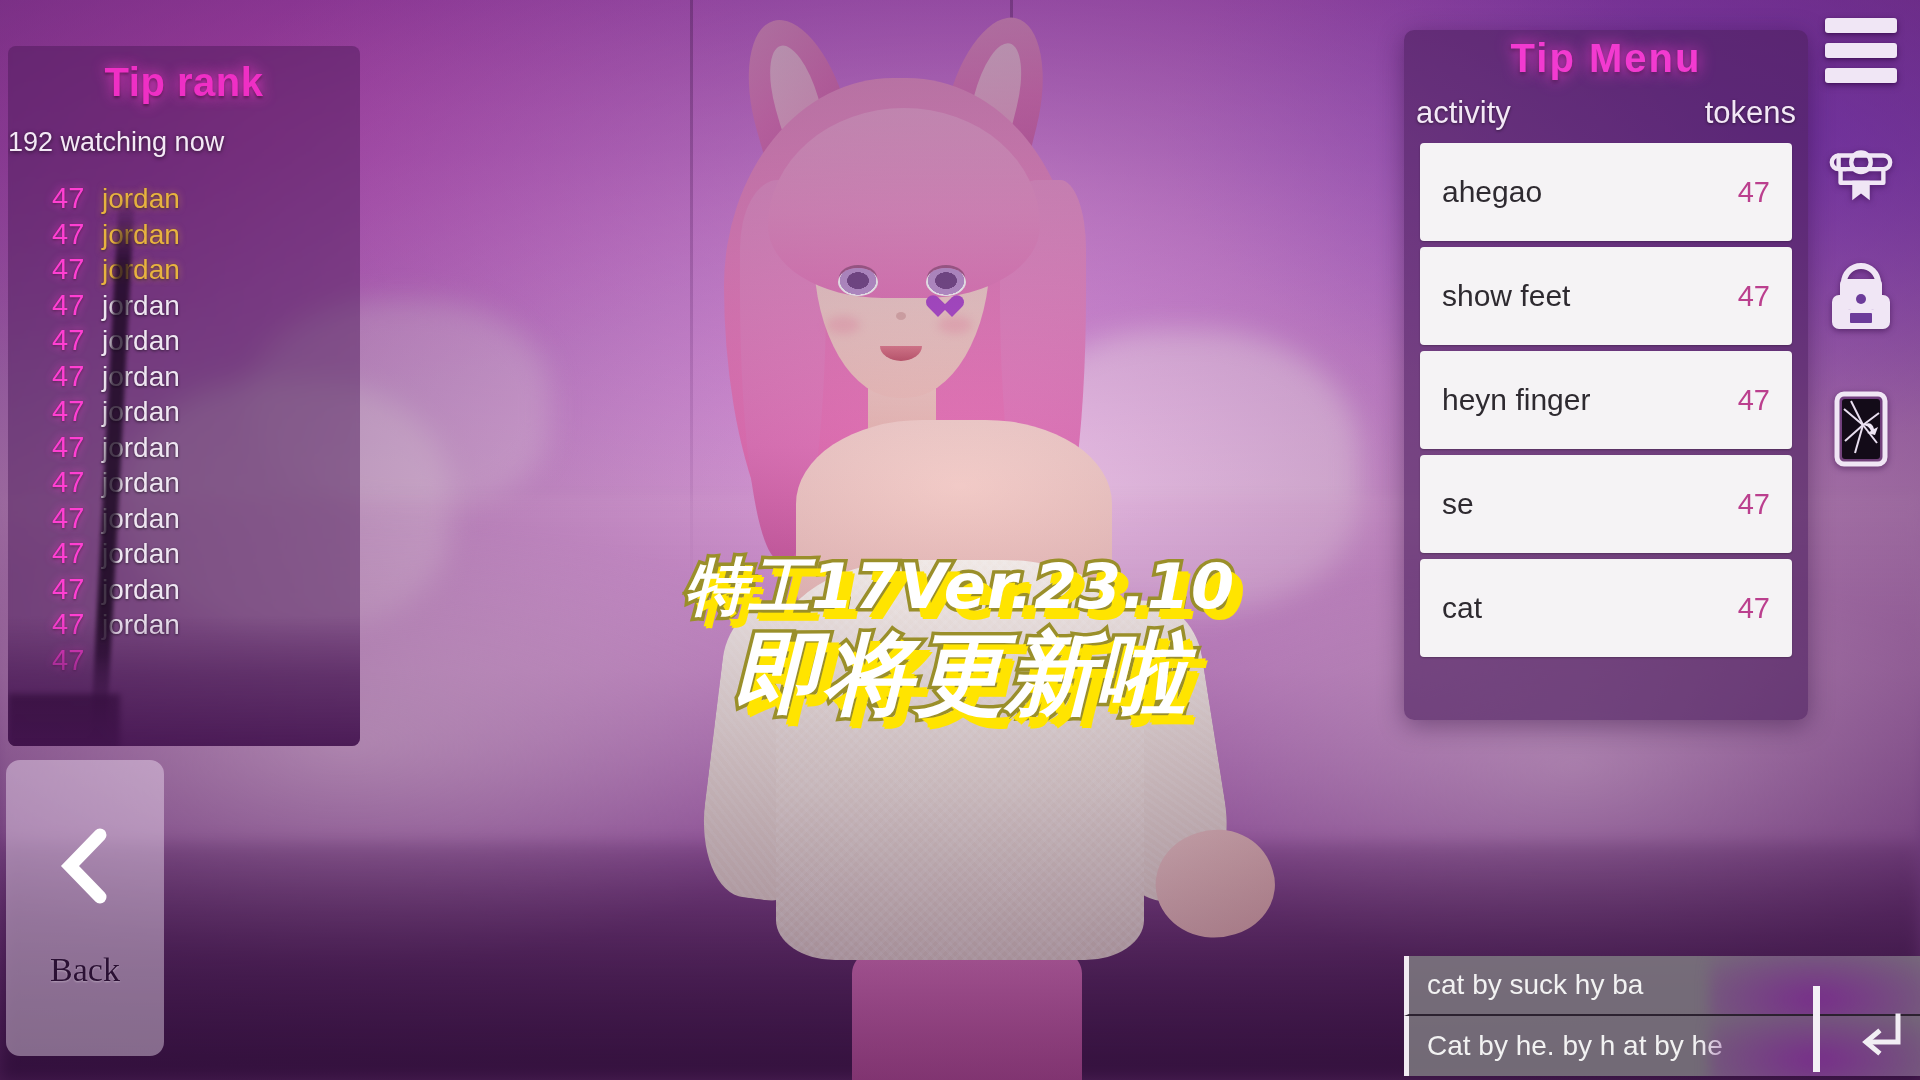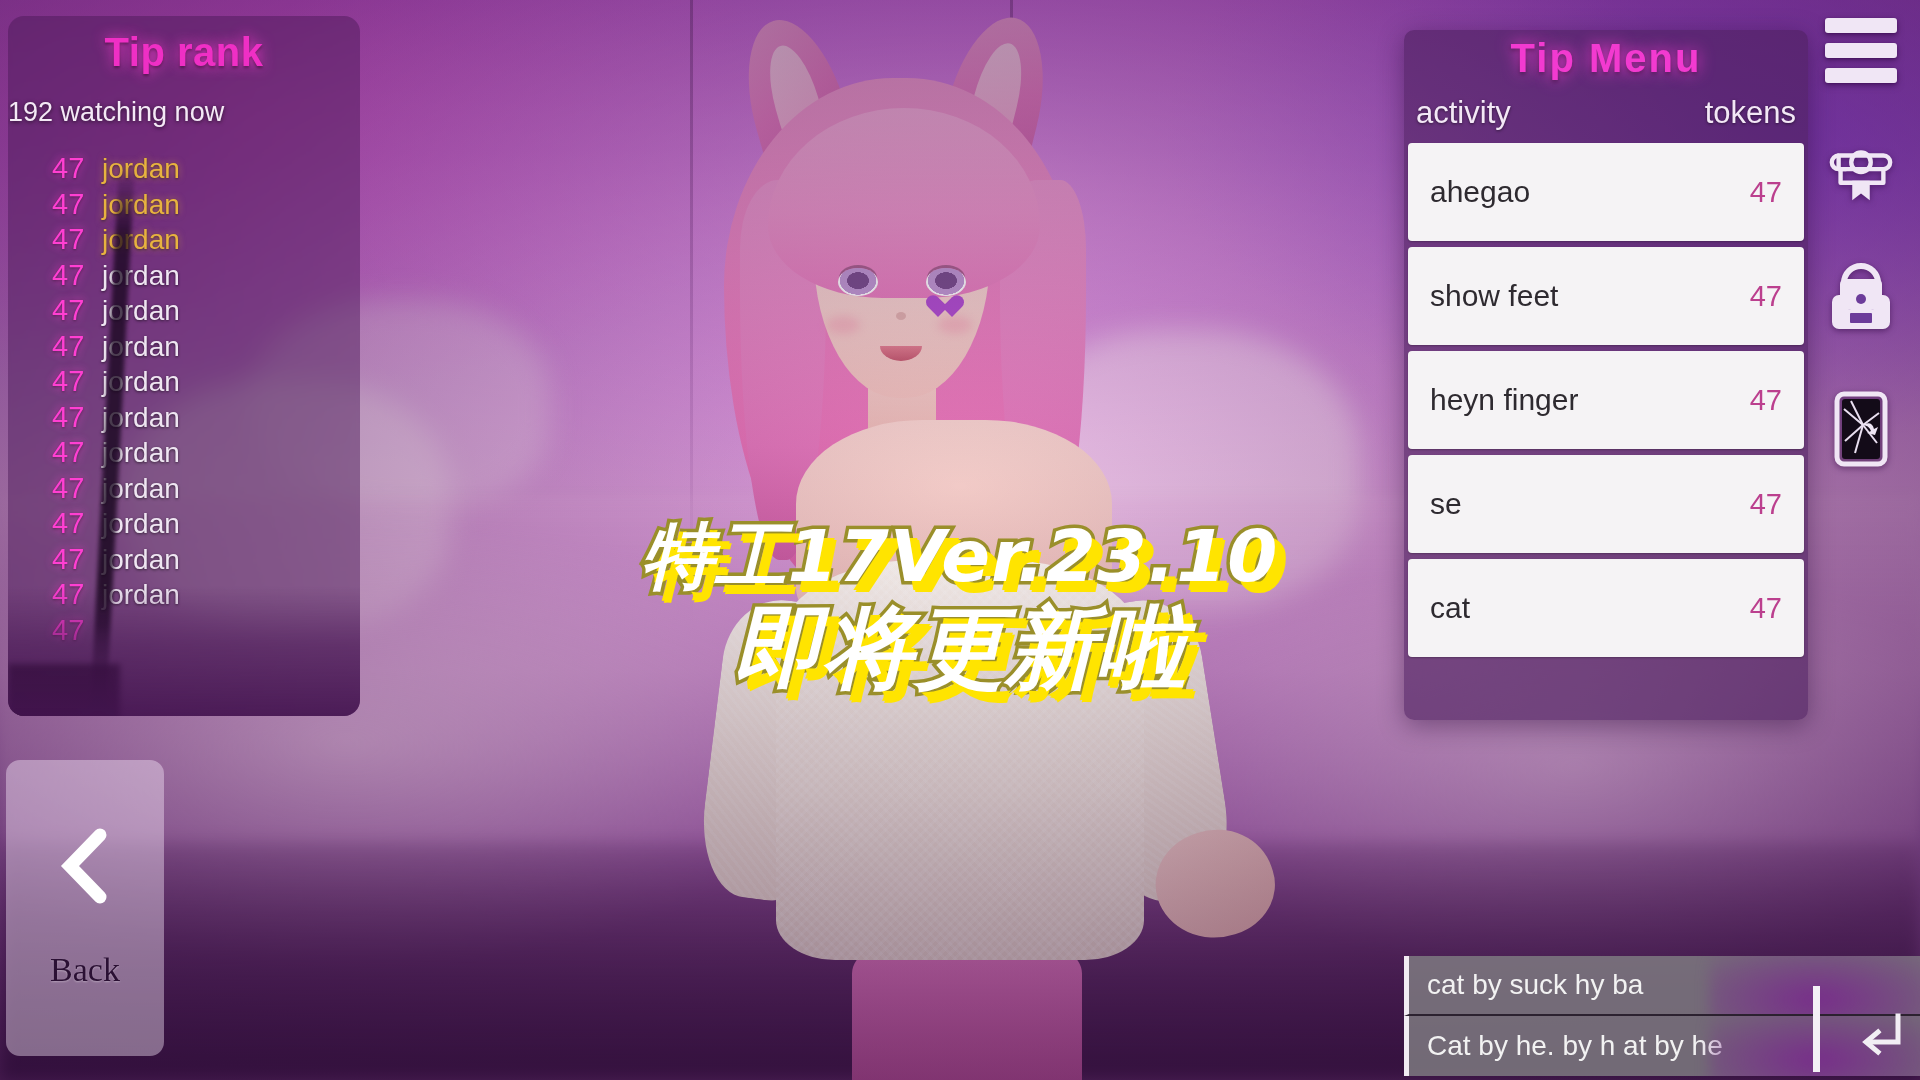--- a/index.html
+++ b/index.html
@@ -108,23 +108,23 @@
   .hand{ left:556px; top:830px; width:118px; height:108px;
      background:linear-gradient(160deg,#f4cfcb,#e8b5b1); border-radius:48% 52% 46% 54%;
      transform:rotate(-18deg); }
   .skirt{ left:252px; top:940px; width:230px; height:140px;
      background:linear-gradient(180deg,#e07ac0,#c4569f); border-radius:24% 24% 0 0; }
   .midriff{ left:262px; top:922px; width:196px; height:70px;
      background:linear-gradient(180deg,#f2cbc7,#e9b7b3); }
 
   
   #tip-rank{
-    position:absolute; left:8px; top:16px; width:352px; height:700px;
+    position:absolute; left:8px; top:46px; width:352px; height:700px;
     background:rgba(72,24,84,.46);
-    border-radius:16px;
+    border-radius:8px;
     backdrop-filter:blur(2px);
     overflow:hidden;
   }
   #tip-rank .title{
     text-align:center; font-size:40px; font-weight:700; letter-spacing:.5px;
     color:#ef2fc5; text-shadow:0 0 14px rgba(255,60,210,.85), 0 2px 3px rgba(0,0,0,.5);
     margin-top:14px;
   }
   #tip-rank .watching{
     font-size:27px; color:#f4e9f6; margin-top:22px;
@@ -175,21 +175,21 @@
   #tip-menu .title{
     text-align:center; font-size:40px; font-weight:700; letter-spacing:2px;
     color:#f23ad0; margin-top:6px;
     text-shadow:0 0 16px rgba(255,60,215,.9), 0 2px 4px rgba(0,0,0,.45);
   }
   #tip-menu .cols{
     display:flex; justify-content:space-between; align-items:center;
     padding:14px 12px 0 12px; font-size:31px; color:#f3e8f6;
     text-shadow:0 1px 3px rgba(0,0,0,.5);
   }
-  #tip-menu .items{ margin-top:12px; padding:0 4px; }
+  #tip-menu .items{ margin-top:12px; padding:0 16px; }
   .menu-item{
     display:flex; justify-content:space-between; align-items:center;
     height:98px; margin-bottom:6px; padding:0 22px;
     background:#f5f3f5; border-radius:4px; cursor:pointer;
     box-shadow:0 1px 2px rgba(0,0,0,.25);
   }
   .menu-item .act{ font-size:30px; color:#2e2a30; }
   .menu-item .tok{ font-size:29px; color:#bb3f8e; }
 
   
@@ -211,21 +211,21 @@
   #overlay-text .line{
     font-family:"DejaVu Sans", sans-serif;
     font-weight:bold; font-style:italic;
     color:#ffffff; letter-spacing:1px; line-height:1.06;
     -webkit-text-stroke:7px #9a8f2a;
     paint-order:stroke fill;
     text-shadow:
       9px 9px 0 #ffe400,
       11px 11px 0 #ffe400;
   }
-  #overlay-text .l1{ font-size:72px; }
+  #overlay-text .l1{ font-size:62px;margin-top:36px; }
   #overlay-text .l2{ font-size:90px; margin-top:6px; }
 
   
   #chat{
     position:absolute; left:1404px; bottom:0; right:0; height:124px;
   }
   .chat-row{
     position:relative; height:60px; display:flex; align-items:center;
     background:rgba(128,126,130,.82); color:#f2f2f2;
     border-left:5px solid #f1ecf2;

